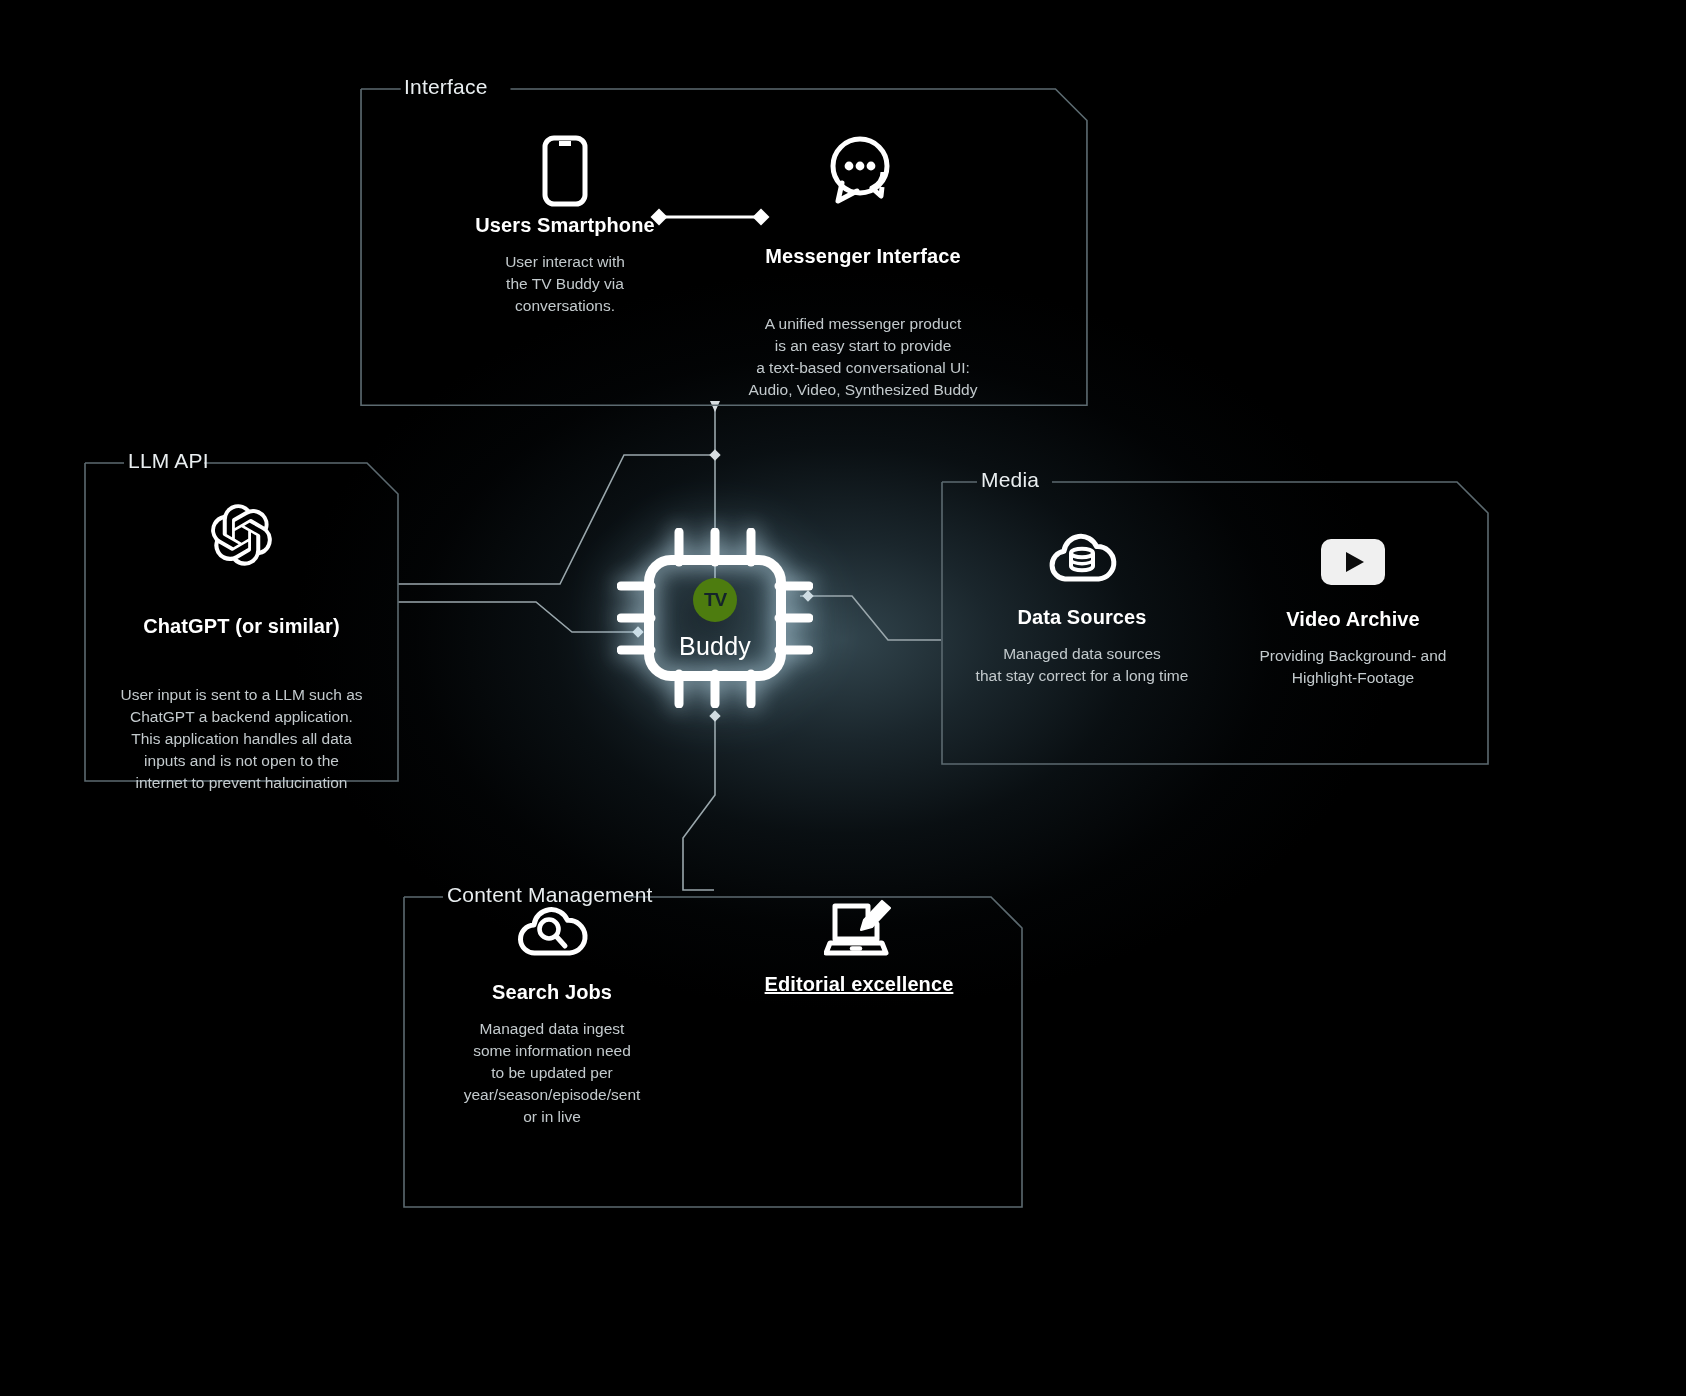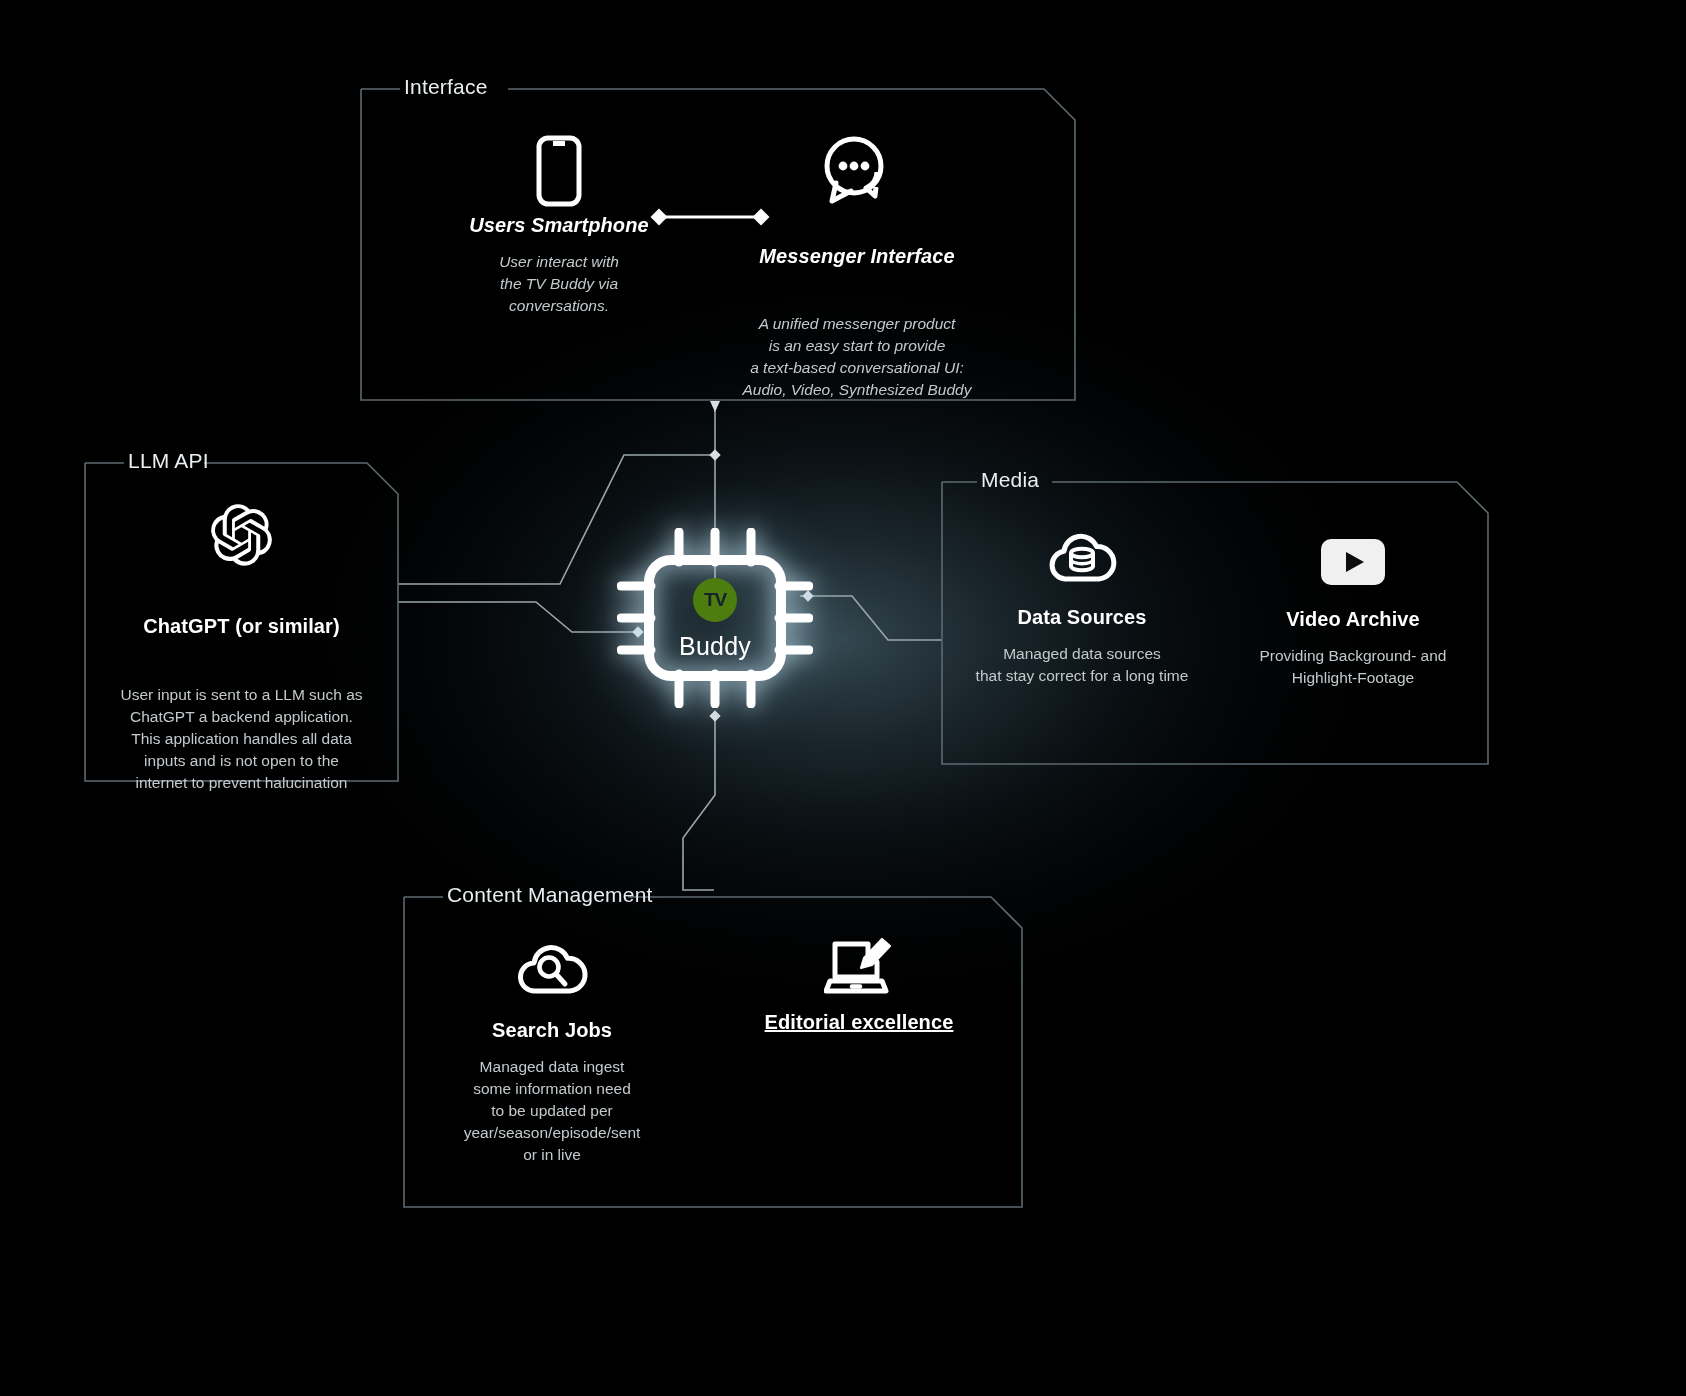--- a/index.html
+++ b/index.html
@@ -102,27 +102,27 @@
     </g>
     <g fill="#d8dee1">
       <rect x="711" y="451" width="8" height="8" transform="rotate(45 715 455)"></rect>
       <rect x="634" y="628" width="8" height="8" transform="rotate(45 638 632)"></rect>
       <rect x="804" y="592" width="8" height="8" transform="rotate(45 808 596)"></rect>
       <rect x="711" y="712" width="8" height="8" transform="rotate(45 715 716)"></rect>
       <path d="M715,401 l5,0 -5,11 -5,-11 z"></path>
     </g>
   </svg>
 
-  <div class="panel" style="left:360px;top:88px;width:716px;height:313px;">
+  <div class="panel" style="left:360px;top:88px;width:716px;height:313px;padding-left:12px;">
     <svg class="frame" viewBox="0 0 716 313">
       <path d="M1,1 L40,1 M148,1 L684,1 L715,32 L715,312 L1,312 L1,1" fill="none" stroke="#5c6a70" stroke-width="1.6"></path>
     </svg>
     <div class="ptitle" style="left:44px;">Interface</div>
 
-    <div class="panel-body" style="padding-top:45px;font-style:italic;">
+    <div class="panel-body" style="padding-top:45px;">
       <div class="cell" style="width:250px;margin-right:14px;">
         <div class="ico" style="height:74px;">
           <svg width="48" height="72" viewBox="0 0 48 72">
             <rect x="4" y="3" width="40" height="66" rx="9" ry="9" fill="none" stroke="#fff" stroke-width="5"></rect>
             <path d="M18,6 L30,6 L30,11 L18,11 Z" fill="#fff"></path>
           </svg>
         </div>
         <div class="h">Users Smartphone</div>
         <div class="d">User interact with
 the TV Buddy via
@@ -212,21 +212,21 @@
       </div>
     </div>
   </div>
 
   <div class="panel" style="left:403px;top:896px;width:620px;height:312px;">
     <svg class="frame" viewBox="0 0 620 312">
       <path d="M1,1 L40,1 M225,1 L588,1 L619,32 L619,311 L1,311 L1,1" fill="none" stroke="#5c6a70" stroke-width="1.6"></path>
     </svg>
     <div class="ptitle" style="left:44px;">Content Management</div>
 
-    <div class="panel-body" style="padding-top:38px;border-radius:24px;">
+    <div class="panel-body" style="border-radius:24px;">
       <div class="cell" style="width:260px;margin-right:16px;">
         <div class="ico" style="height:62px;">
           <svg width="76" height="58" viewBox="0 0 76 58">
             <path d="M21,53 a14,14 0 0 1 -1,-28 a17.5,17.5 0 0 1 33.5,-4.7 a13.5,13.5 0 0 1 2.3,32.7 z" fill="none" stroke="#fff" stroke-width="5" stroke-linejoin="round"></path>
             <circle cx="35" cy="29" r="9.5" fill="none" stroke="#fff" stroke-width="4.6"></circle>
             <line x1="42" y1="36" x2="51" y2="46" stroke="#fff" stroke-width="5" stroke-linecap="round"></line>
           </svg>
         </div>
         <div class="h" style="margin-top:16px;">Search Jobs</div>
         <div class="d">Managed data ingest

